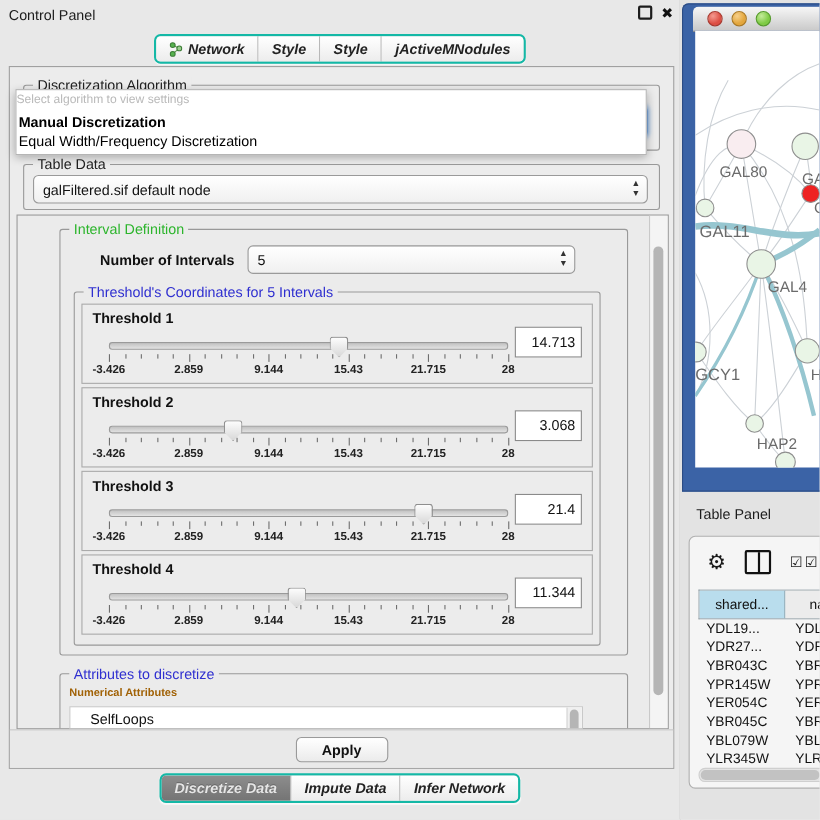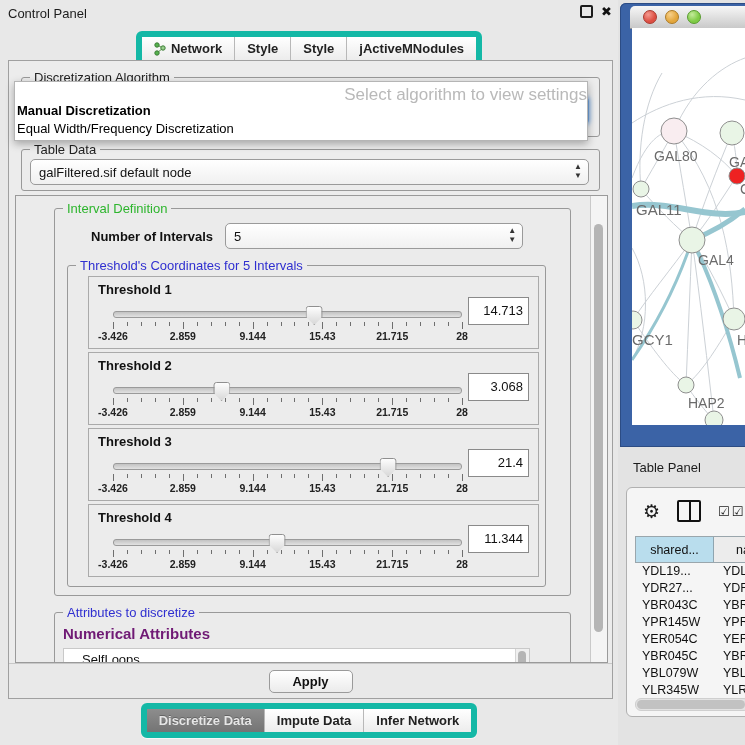--- a/index.html
+++ b/index.html
@@ -9,77 +9,77 @@
   
   .control-panel{position:absolute;left:0;top:0;width:618px;height:745px;background:#e8e8e8;border-right:1px solid #b5b5b5;}
   .cp-titlebar{position:absolute;left:0;top:0;right:0;height:26px;}
   .cp-title{position:absolute;left:8px;top:6px;font-size:13px;color:#1c1c1c;text-align:right;}
   .cp-winbtns{position:absolute;right:6px;top:5px;display:flex;gap:8px;align-items:center;}
   .float-icon{width:9px;height:9px;border:2px solid #1c1c1c;border-radius:2px;display:inline-block;}
   .close-icon{font-size:13px;font-weight:bold;color:#111;line-height:13px;}
   .tabrow{position:absolute;left:0;right:0;display:flex;justify-content:center;}
   .tabrow.top{top:31px;}
   .tabrow.bottom{top:703px;}
-  .tabgroup{display:flex;border:6px solid #14b8a6;border-radius:6px;overflow:hidden;box-shadow:0 1px 1px rgba(255,255,255,.7);}
+  .tabgroup{display:flex;border:2px solid #14b8a6;border-radius:6px;overflow:hidden;box-shadow:0 1px 1px rgba(255,255,255,.7);font-style:italic;}
   .tab{padding:4px 12px;font-size:13px;font-weight:bold;color:#222;background:linear-gradient(#ffffff,#ececec);
        border-right:1px solid #b8b8b8;display:flex;align-items:center;gap:5px;white-space:nowrap;cursor:default;}
   .tab:last-child{border-right:none;}
   .tab.selected{background:linear-gradient(#8d8d8d,#747474);color:#e6e6e6;text-shadow:0 -1px 0 rgba(0,0,0,.25);}
   .network-icon{width:12px;height:14px;display:inline-block;}
   
   .cp-content{position:absolute;left:8px;top:60px;width:603px;height:637px;background:#ececec;border:1px solid #a0a0a0;}
   .group{position:relative;border:1px solid #999;border-radius:3px;}
   .legend{position:absolute;top:-8px;left:8px;padding:0 4px;font-size:13px;background:#ececec;white-space:nowrap;}
   .legend.green{color:#2db52d;}
   .legend.blue{color:#2f2fd0;}
   .legend.plain{color:#222;}
   
   .algo-group{position:absolute;left:12px;top:16px;width:577px;height:58px;background:#ececec;}
   .algo-combo{position:absolute;left:8px;top:18px;right:10px;height:25px;border:2px solid #6f9fd8;border-radius:5px;
               background:linear-gradient(#ffffff,#eeeeee);box-shadow:0 0 4px 1px rgba(90,150,220,.75);}
   
   .popup{position:absolute;left:5px;top:20px;width:572px;height:58px;background:#ffffff;border:1px solid #b5b5b5;
          box-shadow:0 3px 8px rgba(0,0,0,.3);z-index:10;}
-  .popup-hint{position:absolute;left:0;right:0;top:3px;text-align:right;font-size:17px;color:#b9b9b9;}
+  .popup-hint{position:absolute;left:0;right:0;top:3px;text-align:left;font-size:11px;color:#b9b9b9;}
   .popup-item{position:absolute;left:2px;font-size:13px;color:#000;white-space:nowrap;}
   .popup-item.b{font-weight:bold;top:21px;}
   .popup-item.n{top:39px;}
   
   .tabledata-group{position:absolute;left:12px;top:88px;width:577px;height:40px;background:#ececec;}
   .combo{position:relative;height:24px;border:1px solid #9a9a9a;border-radius:5px;background:linear-gradient(#ffffff,#f0f0f0);
          font-size:13px;color:#111;display:flex;align-items:center;padding-left:8px;}
   .combo .spinner{position:absolute;right:6px;top:2px;display:flex;flex-direction:column;line-height:9px;font-size:8px;color:#333;}
   .td-combo{position:absolute;left:8px;top:9px;right:10px;}
   
   .scroll-pane{position:absolute;left:6px;top:134px;width:591px;height:466px;border:1px solid #9a9a9a;background:#ebebeb;overflow:hidden;}
   .scroll-content{position:absolute;left:0;top:0;right:16px;bottom:0;overflow:hidden;}
   .vscrollbar{position:absolute;right:0;top:0;bottom:0;width:16px;background:#f4f4f4;border-left:1px solid #c9c9c9;}
   .vscroll-thumb{position:absolute;left:3px;width:9px;border-radius:5px;background:#b5b5b5;}
   .interval-group{margin:12px 20px 0 38px;background:#ebebeb;padding-bottom:8px;}
   .interval-group .legend,.attrs-group .legend,.threshold-group .legend{background:#ebebeb;}
   .noi-row{display:flex;align-items:center;margin:14px 0 10px 36px;}
   .noi-label{font-size:13px;font-weight:bold;color:#111;}
   .noi-combo{width:288px;margin-left:12px;}
-  .threshold-group{margin:16px 24px 0 12px;padding:10px 6px 6px 20px;}
+  .threshold-group{margin:16px 24px 0 12px;padding:10px 6px 6px 6px;}
   .threshold-panel{position:relative;height:71px;border:1px solid #aaa;background:#ececec;margin-bottom:3px;}
   .th-label{position:absolute;left:9px;top:5px;font-size:13px;font-weight:bold;color:#111;}
   .slider{position:absolute;left:24px;right:76px;top:34px;height:5px;border:1px solid #9a9a9a;border-radius:3px;
           background:linear-gradient(#c2c2c2,#e2e2e2);}
   .slider-thumb{position:absolute;top:-6px;width:15px;height:17px;transform:translateX(-50%);
         background:linear-gradient(#fdfdfd,#d8d8d8);border:1px solid #8f8f8f;
         clip-path:polygon(8% 0,92% 0,100% 12%,100% 55%,50% 100%,0 55%,0 12%);border-radius:3px;}
   .ticks{position:absolute;left:24px;right:76px;top:45px;height:8px;}
   .tick{position:absolute;top:0;width:1px;height:4px;background:#6e6e6e;}
   .tick.major{height:7px;}
   .tick-labels{position:absolute;left:24px;right:76px;top:53px;height:13px;}
   .tick-label{position:absolute;transform:translateX(-50%);font-size:10.5px;font-weight:bold;color:#222;white-space:nowrap;}
   .th-value{position:absolute;right:9px;top:20px;width:54px;height:26px;background:#fff;border:1px solid #8a8a8a;
             font-size:13px;color:#111;text-align:right;line-height:26px;padding-right:5px;}
   .attrs-group{margin:16px 20px 0 38px;padding-bottom:2px;}
-  .attrs-subtitle{font-size:15px;font-weight:bold;color:#701a75;margin:12px 0 6px 8px;}
+  .attrs-subtitle{font-size:10px;font-weight:bold;color:#a16207;margin:12px 0 6px 8px;}
   .attr-list{position:relative;margin:0 40px 0 8px;height:47px;background:#ffffff;border:1px solid #c9c9c9;overflow:hidden;}
   .list-items{position:absolute;left:0;top:2px;right:13px;}
   .list-item{font-size:13px;color:#111;padding:1px 0 1px 18px;white-space:nowrap;}
   .attr-scrollbar{position:absolute;right:0;top:0;bottom:0;width:13px;background:#f0f0f0;border-left:1px solid #d5d5d5;}
   .attr-thumb{position:absolute;left:2px;top:2px;width:8px;height:60px;background:#b5b5b5;border-radius:4px;}
   .apply-row{position:absolute;left:0;right:0;bottom:0;height:34px;background:#e9e9e9;border-top:1px solid #c8c8c8;
              display:flex;justify-content:center;align-items:center;}
   .apply-btn{min-width:62px;height:21px;border:1px solid #9a9a9a;border-radius:5px;background:linear-gradient(#ffffff,#ebebeb);
              font-size:13px;font-weight:bold;color:#111;text-align:center;line-height:21px;padding:0 10px;}
   

